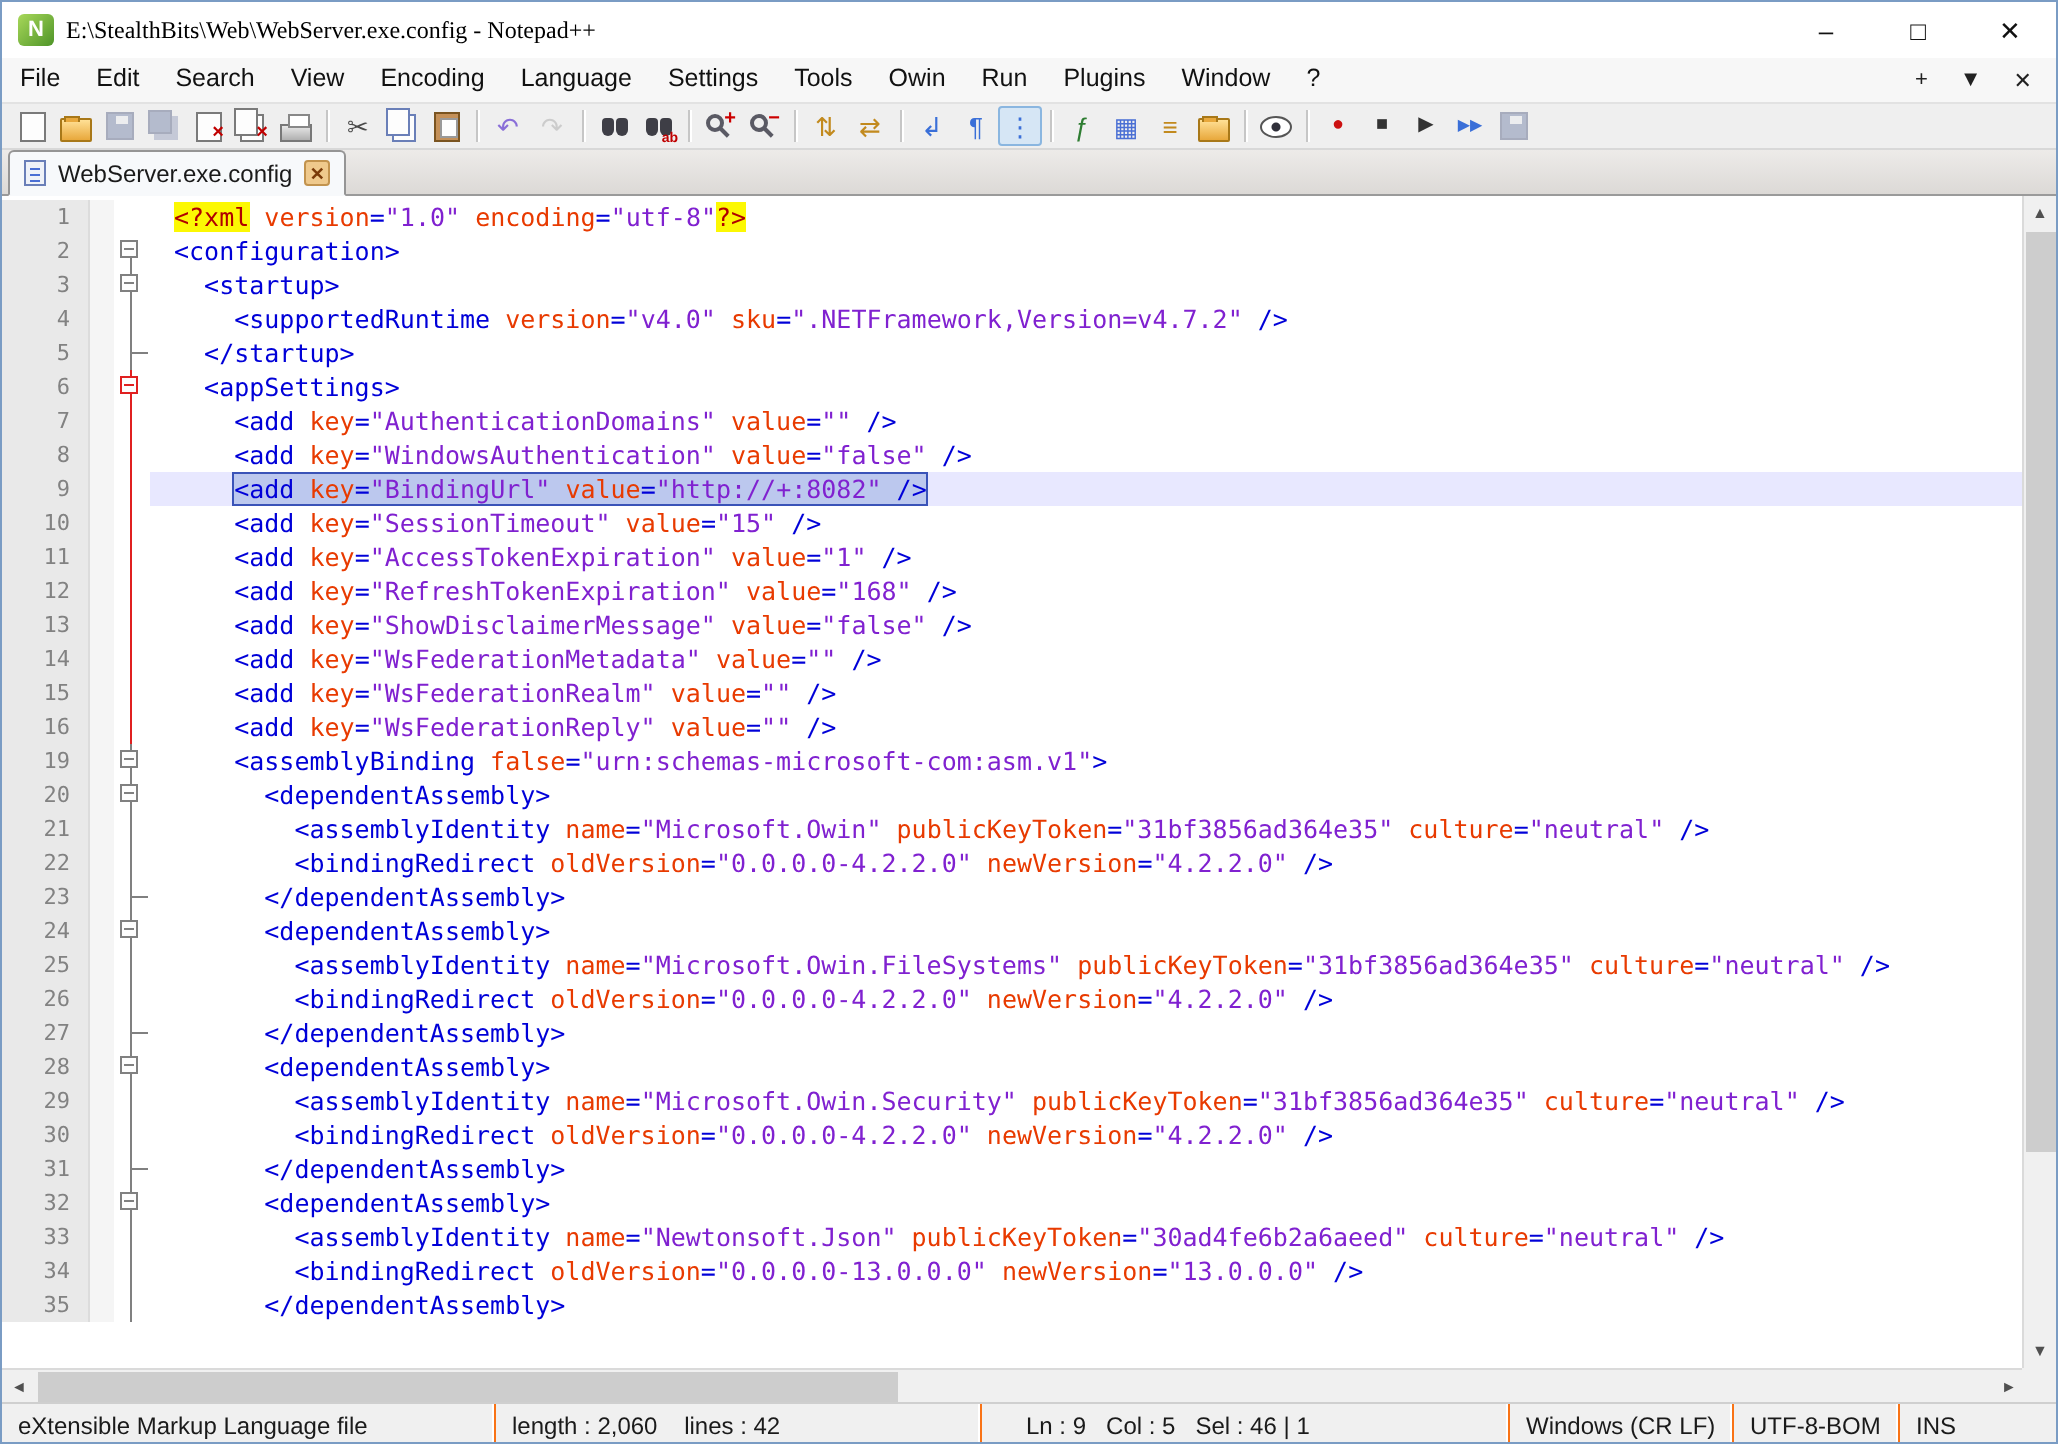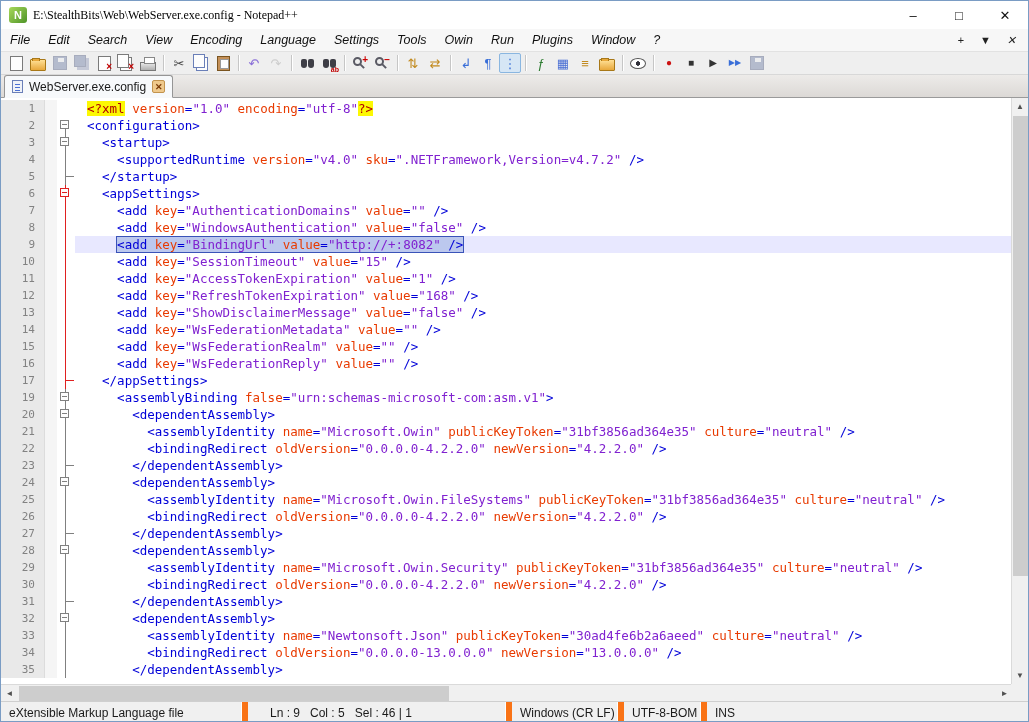--- a/index.html
+++ b/index.html
@@ -11,21 +11,21 @@
   .titlebar{height:28px;display:flex;align-items:center;background:#FFFFFF;}
   .np-icon{width:18px;height:16px;margin:0 6px 0 8px;border-radius:3px;flex:none;
            background:linear-gradient(135deg,#A8D85A,#4E9428);color:#fff;font-size:11px;
            font-weight:bold;display:flex;align-items:center;justify-content:center;}
   .title-text{font-size:12px;color:#000;white-space:pre;font-family:Liberation Serif, serif;}
   .win-controls{margin-left:auto;display:flex;height:100%;}
   .win-btn{width:46px;height:100%;display:flex;align-items:center;justify-content:center;
            font-size:13px;color:#111;}
 
   
-  .menubar{height:22px;display:flex;align-items:center;background:#F7F7F7;font-style:italic;}
+  .menubar{height:22px;display:flex;background:#F7F7F7;}
   .menu-item{padding:3px 9px;font-size:12.5px;color:#111;white-space:pre;}
   .menu-extra{margin-left:auto;display:flex;align-items:center;gap:16px;padding-right:12px;}
   .menu-x-btn{font-size:11px;color:#222;}
 
   
   .toolbar{height:24px;display:flex;align-items:center;background:#EFEFEF;padding-left:4px;
            border-top:1px solid #E2E2E2;border-bottom:1px solid #D8D8D8;}
   .tb-sep{width:1px;height:16px;background:#C6C6C6;margin:0 4px;box-shadow:1px 0 0 #FFFFFF;flex:none;}
   .tb-btn{position:relative;width:22px;height:20px;border:1px solid transparent;border-radius:2px;
           display:flex;align-items:center;justify-content:center;flex:none;}
@@ -115,21 +115,21 @@
            border-top:1px solid #DADADA;}
   .hscroll .arrow{position:absolute;top:0;width:17px;height:17px;display:flex;align-items:center;
            justify-content:center;font-size:8px;color:#505050;}
   .hscroll .arrow.left{left:0;} .hscroll .arrow.right{right:0;}
   .h-thumb{position:absolute;top:1px;left:18px;width:430px;height:15px;background:#CDCDCD;}
   .scroll-corner{position:absolute;top:683px;right:0;width:17px;height:17px;background:#F0F0F0;}
 
   
   .statusbar{position:absolute;top:700px;left:0;width:1029px;height:22px;background:#F0F0F0;
              border-top:1px solid #CFCFCF;display:flex;align-items:stretch;font-size:12px;color:#1A1A1A;}
-  .sp{display:flex;align-items:center;padding-left:8px;white-space:pre;border-right:6px solid #f97316;
+  .sp{display:flex;align-items:center;padding-left:8px;white-space:pre;border-right:1px solid #f97316;
       box-shadow:inset -1px 0 0 #FFFFFF;}
   .sp1{width:247px;} .sp2{width:243px;} .sp3{width:250px;margin-left:14px;} .sp4{width:112px;} .sp5{width:83px;} .sp6{flex:1;border-right:none;box-shadow:none;}
 </style>
 </head>
 <body>
 
 <div class="app">
 
   <div class="titlebar">
     <div class="np-icon">N</div>
@@ -264,21 +264,20 @@
         <div class="row"><div class="ln">7</div><div class="bm"></div><div class="fm red f-line"><i class="vl"></i></div><div class="code"><span class="c-t">    &lt;add </span><span class="c-a">key</span><span class="c-o">=</span><span class="c-v">"AuthenticationDomains"</span><span class="c-t"> </span><span class="c-a">value</span><span class="c-o">=</span><span class="c-v">""</span><span class="c-t"> /&gt;</span></div></div>
         <div class="row"><div class="ln">8</div><div class="bm"></div><div class="fm red f-line"><i class="vl"></i></div><div class="code"><span class="c-t">    &lt;add </span><span class="c-a">key</span><span class="c-o">=</span><span class="c-v">"WindowsAuthentication"</span><span class="c-t"> </span><span class="c-a">value</span><span class="c-o">=</span><span class="c-v">"false"</span><span class="c-t"> /&gt;</span></div></div>
         <div class="row current"><div class="ln">9</div><div class="bm"></div><div class="fm red f-line"><i class="vl"></i></div><div class="code"><span class="c-t">    </span><span class="selection"><span class="c-t">&lt;add </span><span class="c-a">key</span><span class="c-o">=</span><span class="c-v">"BindingUrl"</span><span class="c-t"> </span><span class="c-a">value</span><span class="c-o">=</span><span class="c-v">"http://+:8082"</span><span class="c-t"> /&gt;</span></span></div></div>
         <div class="row"><div class="ln">10</div><div class="bm"></div><div class="fm red f-line"><i class="vl"></i></div><div class="code"><span class="c-t">    &lt;add </span><span class="c-a">key</span><span class="c-o">=</span><span class="c-v">"SessionTimeout"</span><span class="c-t"> </span><span class="c-a">value</span><span class="c-o">=</span><span class="c-v">"15"</span><span class="c-t"> /&gt;</span></div></div>
         <div class="row"><div class="ln">11</div><div class="bm"></div><div class="fm red f-line"><i class="vl"></i></div><div class="code"><span class="c-t">    &lt;add </span><span class="c-a">key</span><span class="c-o">=</span><span class="c-v">"AccessTokenExpiration"</span><span class="c-t"> </span><span class="c-a">value</span><span class="c-o">=</span><span class="c-v">"1"</span><span class="c-t"> /&gt;</span></div></div>
         <div class="row"><div class="ln">12</div><div class="bm"></div><div class="fm red f-line"><i class="vl"></i></div><div class="code"><span class="c-t">    &lt;add </span><span class="c-a">key</span><span class="c-o">=</span><span class="c-v">"RefreshTokenExpiration"</span><span class="c-t"> </span><span class="c-a">value</span><span class="c-o">=</span><span class="c-v">"168"</span><span class="c-t"> /&gt;</span></div></div>
         <div class="row"><div class="ln">13</div><div class="bm"></div><div class="fm red f-line"><i class="vl"></i></div><div class="code"><span class="c-t">    &lt;add </span><span class="c-a">key</span><span class="c-o">=</span><span class="c-v">"ShowDisclaimerMessage"</span><span class="c-t"> </span><span class="c-a">value</span><span class="c-o">=</span><span class="c-v">"false"</span><span class="c-t"> /&gt;</span></div></div>
         <div class="row"><div class="ln">14</div><div class="bm"></div><div class="fm red f-line"><i class="vl"></i></div><div class="code"><span class="c-t">    &lt;add </span><span class="c-a">key</span><span class="c-o">=</span><span class="c-v">"WsFederationMetadata"</span><span class="c-t"> </span><span class="c-a">value</span><span class="c-o">=</span><span class="c-v">""</span><span class="c-t"> /&gt;</span></div></div>
         <div class="row"><div class="ln">15</div><div class="bm"></div><div class="fm red f-line"><i class="vl"></i></div><div class="code"><span class="c-t">    &lt;add </span><span class="c-a">key</span><span class="c-o">=</span><span class="c-v">"WsFederationRealm"</span><span class="c-t"> </span><span class="c-a">value</span><span class="c-o">=</span><span class="c-v">""</span><span class="c-t"> /&gt;</span></div></div>
         <div class="row"><div class="ln">16</div><div class="bm"></div><div class="fm red f-line"><i class="vl"></i></div><div class="code"><span class="c-t">    &lt;add </span><span class="c-a">key</span><span class="c-o">=</span><span class="c-v">"WsFederationReply"</span><span class="c-t"> </span><span class="c-a">value</span><span class="c-o">=</span><span class="c-v">""</span><span class="c-t"> /&gt;</span></div></div>
-        <div class="row"><div class="ln">17</div><div class="bm"></div><div class="fm red f-tail"><i class="vl"></i><i class="hz"></i></div><div class="code"><span class="c-t">  &lt;/appSettings&gt;</span></div></div>
         <div class="row"><div class="ln">19</div><div class="bm"></div><div class="fm f-box"><i class="vl"></i><i class="bx"></i></div><div class="code"><span class="c-t">    &lt;assemblyBinding </span><span class="c-a">false</span><span class="c-o">=</span><span class="c-v">"urn:schemas-microsoft-com:asm.v1"</span><span class="c-t">&gt;</span></div></div>
         <div class="row"><div class="ln">20</div><div class="bm"></div><div class="fm f-box"><i class="vl"></i><i class="bx"></i></div><div class="code"><span class="c-t">      &lt;dependentAssembly&gt;</span></div></div>
         <div class="row"><div class="ln">21</div><div class="bm"></div><div class="fm f-line"><i class="vl"></i></div><div class="code"><span class="c-t">        &lt;assemblyIdentity </span><span class="c-a">name</span><span class="c-o">=</span><span class="c-v">"Microsoft.Owin"</span><span class="c-t"> </span><span class="c-a">publicKeyToken</span><span class="c-o">=</span><span class="c-v">"31bf3856ad364e35"</span><span class="c-t"> </span><span class="c-a">culture</span><span class="c-o">=</span><span class="c-v">"neutral"</span><span class="c-t"> /&gt;</span></div></div>
         <div class="row"><div class="ln">22</div><div class="bm"></div><div class="fm f-line"><i class="vl"></i></div><div class="code"><span class="c-t">        &lt;bindingRedirect </span><span class="c-a">oldVersion</span><span class="c-o">=</span><span class="c-v">"0.0.0.0-4.2.2.0"</span><span class="c-t"> </span><span class="c-a">newVersion</span><span class="c-o">=</span><span class="c-v">"4.2.2.0"</span><span class="c-t"> /&gt;</span></div></div>
         <div class="row"><div class="ln">23</div><div class="bm"></div><div class="fm f-tail"><i class="vl"></i><i class="hz"></i></div><div class="code"><span class="c-t">      &lt;/dependentAssembly&gt;</span></div></div>
         <div class="row"><div class="ln">24</div><div class="bm"></div><div class="fm f-box"><i class="vl"></i><i class="bx"></i></div><div class="code"><span class="c-t">      &lt;dependentAssembly&gt;</span></div></div>
         <div class="row"><div class="ln">25</div><div class="bm"></div><div class="fm f-line"><i class="vl"></i></div><div class="code"><span class="c-t">        &lt;assemblyIdentity </span><span class="c-a">name</span><span class="c-o">=</span><span class="c-v">"Microsoft.Owin.FileSystems"</span><span class="c-t"> </span><span class="c-a">publicKeyToken</span><span class="c-o">=</span><span class="c-v">"31bf3856ad364e35"</span><span class="c-t"> </span><span class="c-a">culture</span><span class="c-o">=</span><span class="c-v">"neutral"</span><span class="c-t"> /&gt;</span></div></div>
         <div class="row"><div class="ln">26</div><div class="bm"></div><div class="fm f-line"><i class="vl"></i></div><div class="code"><span class="c-t">        &lt;bindingRedirect </span><span class="c-a">oldVersion</span><span class="c-o">=</span><span class="c-v">"0.0.0.0-4.2.2.0"</span><span class="c-t"> </span><span class="c-a">newVersion</span><span class="c-o">=</span><span class="c-v">"4.2.2.0"</span><span class="c-t"> /&gt;</span></div></div>
         <div class="row"><div class="ln">27</div><div class="bm"></div><div class="fm f-tail"><i class="vl"></i><i class="hz"></i></div><div class="code"><span class="c-t">      &lt;/dependentAssembly&gt;</span></div></div>
         <div class="row"><div class="ln">28</div><div class="bm"></div><div class="fm f-box"><i class="vl"></i><i class="bx"></i></div><div class="code"><span class="c-t">      &lt;dependentAssembly&gt;</span></div></div>
@@ -300,19 +299,20 @@
 
   <div class="hscroll">
     <div class="arrow left">◄</div>
     <div class="h-thumb"></div>
     <div class="arrow right">►</div>
   </div>
   <div class="scroll-corner"></div>
 
   <div class="statusbar">
     <div class="sp sp1">eXtensible Markup Language file</div>
+    <div class="sp sp2">length : 2,060    lines : 42</div>
     <div class="sp sp3">Ln : 9   Col : 5   Sel : 46 | 1</div>
     <div class="sp sp4">Windows (CR LF)</div>
     <div class="sp sp5">UTF-8-BOM</div>
     <div class="sp sp6">INS</div>
   </div>
 
 </div>
 
 </body></html>

